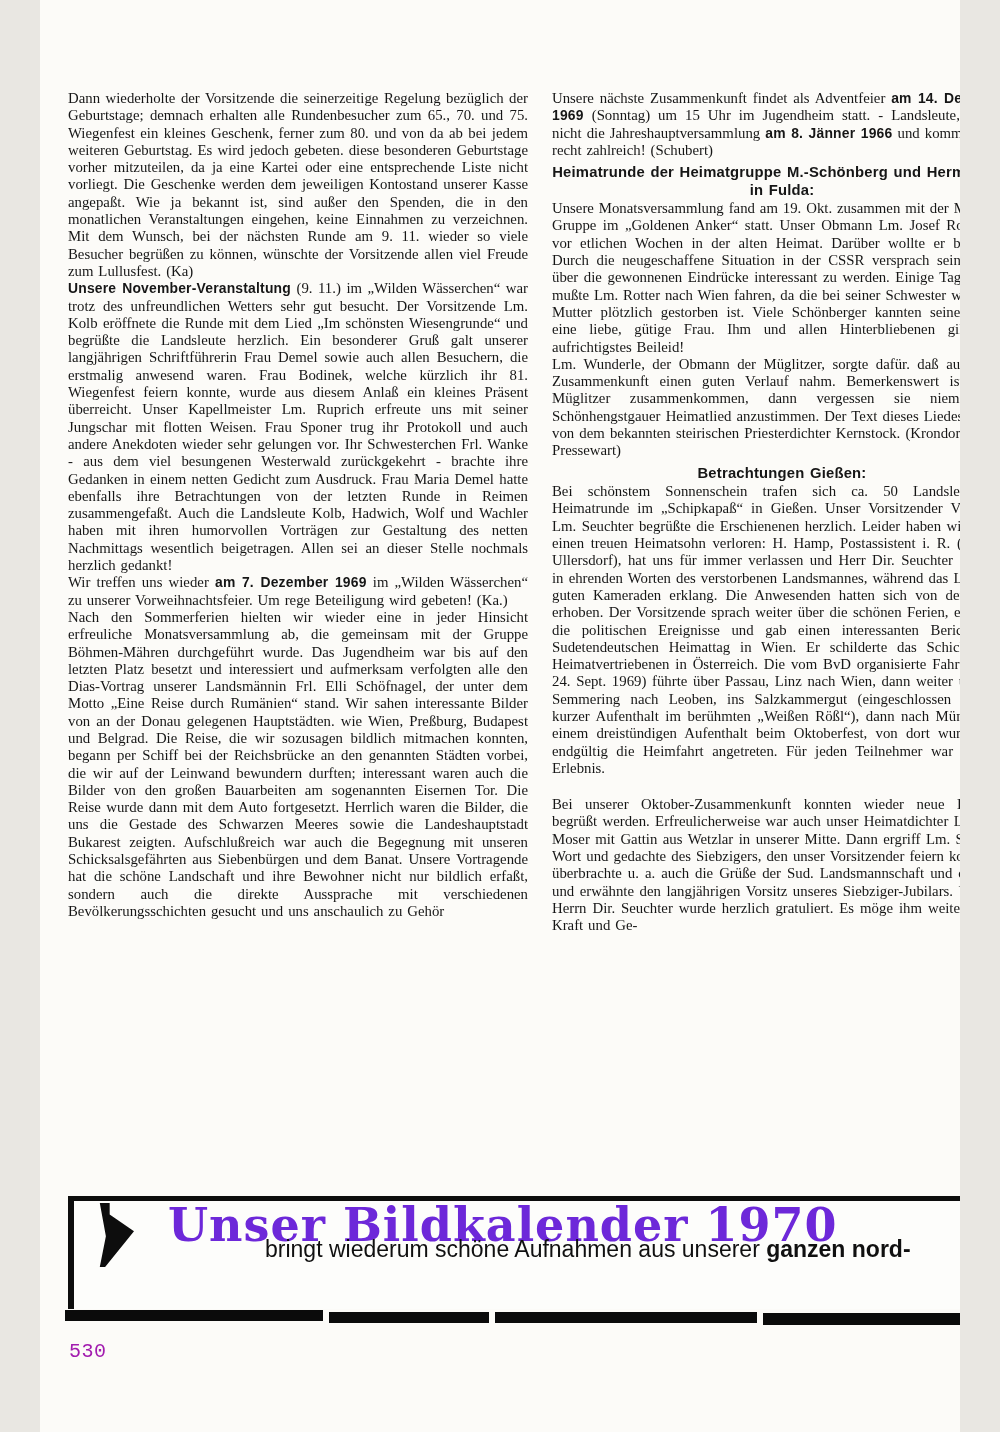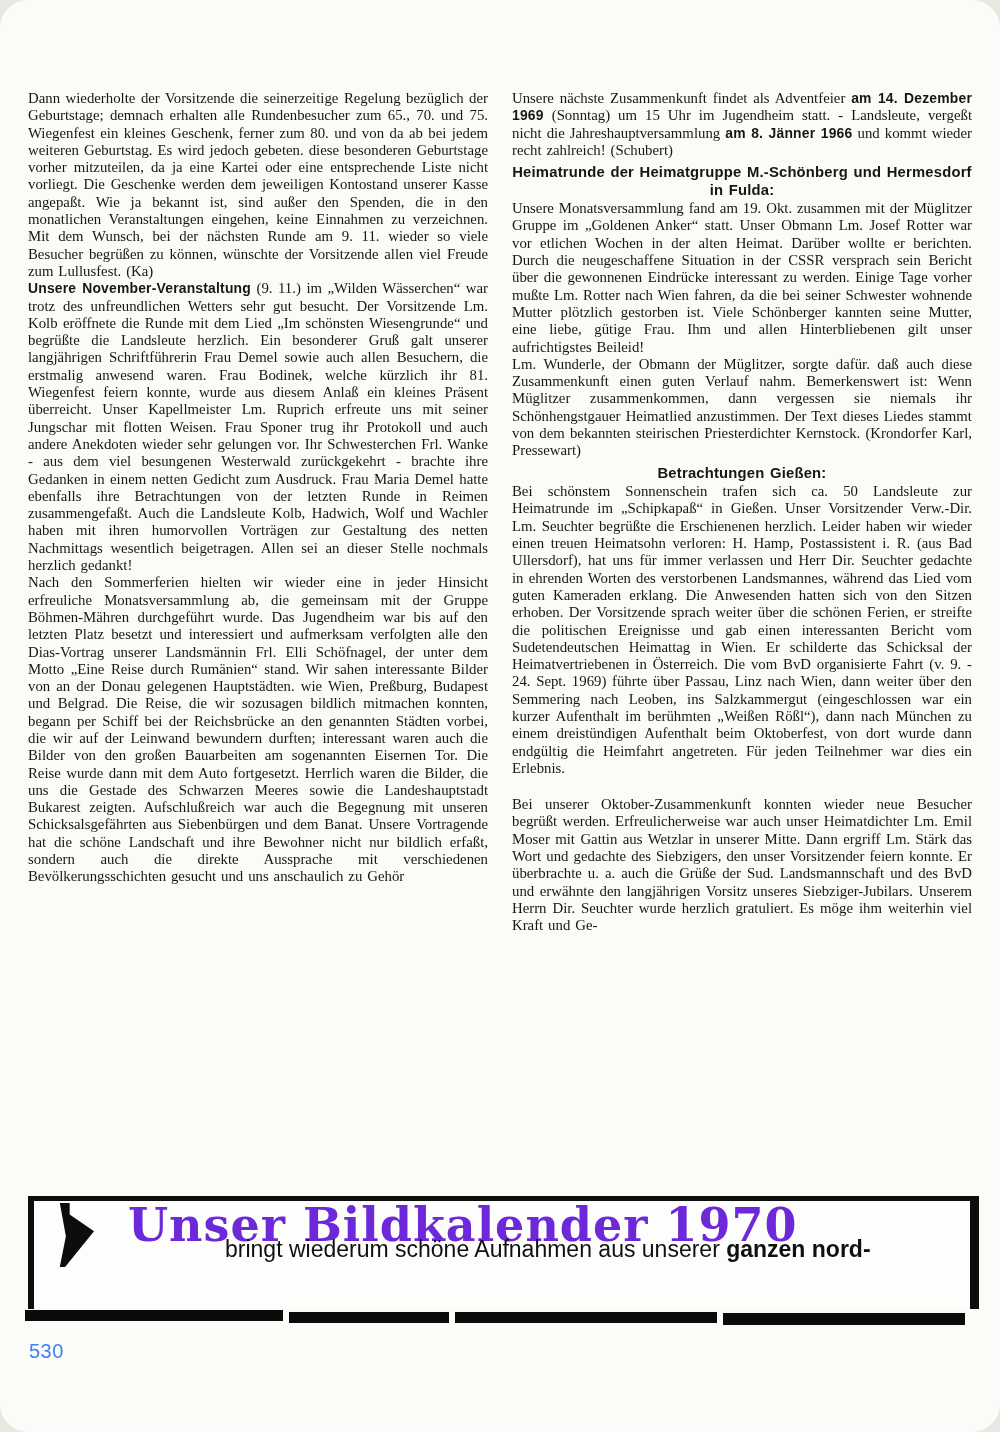--- a/index.html
+++ b/index.html
@@ -1,20 +1,19 @@
 <!DOCTYPE html>
 <html lang="de"><head>
 <meta charset="utf-8">
 <style>
   html,body{margin:0;padding:0;background:#e9e7e2;}
   .page{
-    position:relative;width:1000px;height:1432px;margin:0 auto;
+    position:relative;width:920px;height:1432px;margin:0 auto;
     background:#fcfbf8;overflow:hidden;color:#161616;
     font-family:"Liberation Serif",serif;
-    border-radius:28px;
   }
   .col{
     position:absolute;top:90px;width:460px;height:1104px;overflow:hidden;
     font-size:14.8px;line-height:17.3px;text-align:justify;
     word-spacing:1.2px;
   }
   .col.left{left:28px;}
   .col.right{left:512px;}
   .para{margin:0;text-align:justify;}
   .para.gap{margin-top:19px;}
@@ -45,31 +44,32 @@
   }
   .ad-sub .run{font-weight:400;}
   .ad-sub .rb{font-size:23px;letter-spacing:0;}
   .rule-seg{position:absolute;background:#0b0b0b;height:11px;}
   .rs1{left:25px;top:1310px;width:258px;}
   .rs2{left:289px;top:1312px;width:160px;}
   .rs3{left:455px;top:1312px;width:262px;}
   .rs4{left:723px;top:1313px;width:242px;height:12px;}
   .page-num{
     position:absolute;left:29px;top:1340px;
-    font-family:Liberation Sans, sans-serif;font-size:20px;color:#3b82f6;letter-spacing:.5px;
+    font-family:Liberation Mono, monospace;font-size:20px;color:#a21caf;letter-spacing:.5px;
   }
 </style>
 </head>
 <body>
 
 <div class="page">
 
   <div class="col left">
       <div class="para"><span class="run">Dann wiederholte der Vorsitzende die seinerzeitige Regelung bezüglich der Geburtstage; demnach erhalten alle Rundenbesucher zum 65., 70. und 75. Wiegenfest ein kleines Geschenk, ferner zum 80. und von da ab bei jedem weiteren Geburtstag. Es wird jedoch gebeten. diese besonderen Geburtstage vorher mitzuteilen, da ja eine Kartei oder eine entsprechende Liste nicht vorliegt. Die Geschenke werden dem jeweiligen Kontostand unserer Kasse angepaßt. Wie ja bekannt ist, sind außer den Spenden, die in den monatlichen Veranstaltungen eingehen, keine Einnahmen zu verzeichnen. Mit dem Wunsch, bei der nächsten Runde am 9. 11. wieder so viele Besucher begrüßen zu können, wünschte der Vorsitzende allen viel Freude zum Lullusfest. (Ka)</span></div>
       <div class="para"><span class="rb">Unsere November-Veranstaltung</span><span class="run"> (9. 11.) im „Wilden Wässerchen“ war trotz des unfreundlichen Wetters sehr gut besucht. Der Vorsitzende Lm. Kolb eröffnete die Runde mit dem Lied „Im schönsten Wiesengrunde“ und begrüßte die Landsleute herzlich. Ein besonderer Gruß galt unserer langjährigen Schriftführerin Frau Demel sowie auch allen Besuchern, die erstmalig anwesend waren. Frau Bodinek, welche kürzlich ihr 81. Wiegenfest feiern konnte, wurde aus diesem Anlaß ein kleines Präsent überreicht. Unser Kapellmeister Lm. Ruprich erfreute uns mit seiner Jungschar mit flotten Weisen. Frau Sponer trug ihr Protokoll und auch andere Anekdoten wieder sehr gelungen vor. Ihr Schwesterchen Frl. Wanke - aus dem viel besungenen Westerwald zurückgekehrt - brachte ihre Gedanken in einem netten Gedicht zum Ausdruck. Frau Maria Demel hatte ebenfalls ihre Betrachtungen von der letzten Runde in Reimen zusammengefaßt. Auch die Landsleute Kolb, Hadwich, Wolf und Wachler haben mit ihren humorvollen Vorträgen zur Gestaltung des netten Nachmittags wesentlich beigetragen. Allen sei an dieser Stelle nochmals herzlich gedankt!</span></div>
+      <div class="para"><span class="run">Wir treffen uns wieder </span><span class="rb">am 7. Dezember 1969</span><span class="run"> im „Wilden Wässerchen“ zu unserer Vorweihnachtsfeier. Um rege Beteiligung wird gebeten! (Ka.)</span></div>
       <div class="para"><span class="run">Nach den Sommerferien hielten wir wieder eine in jeder Hinsicht erfreuliche Monatsversammlung ab, die gemeinsam mit der Gruppe Böhmen-Mähren durchgeführt wurde. Das Jugendheim war bis auf den letzten Platz besetzt und interessiert und aufmerksam verfolgten alle den Dias-Vortrag unserer Landsmännin Frl. Elli Schöfnagel, der unter dem Motto „Eine Reise durch Rumänien“ stand. Wir sahen interessante Bilder von an der Donau gelegenen Hauptstädten. wie Wien, Preßburg, Budapest und Belgrad. Die Reise, die wir sozusagen bildlich mitmachen konnten, begann per Schiff bei der Reichsbrücke an den genannten Städten vorbei, die wir auf der Leinwand bewundern durften; interessant waren auch die Bilder von den großen Bauarbeiten am sogenannten Eisernen Tor. Die Reise wurde dann mit dem Auto fortgesetzt. Herrlich waren die Bilder, die uns die Gestade des Schwarzen Meeres sowie die Landeshauptstadt Bukarest zeigten. Aufschlußreich war auch die Begegnung mit unseren Schicksalsgefährten aus Siebenbürgen und dem Banat. Unsere Vortragende hat die schöne Landschaft und ihre Bewohner nicht nur bildlich erfaßt, sondern auch die direkte Aussprache mit verschiedenen Bevölkerungsschichten gesucht und uns anschaulich zu Gehör</span></div>
     </div>
   <div class="col right">
       <div class="para"><span class="run">Unsere nächste Zusammenkunft findet als Adventfeier </span><span class="rb">am 14. Dezember 1969</span><span class="run"> (Sonntag) um 15 Uhr im Jugendheim statt. - Landsleute, vergeßt nicht die Jahreshauptversammlung </span><span class="rb">am 8. Jänner 1966</span><span class="run"> und kommt wieder recht zahlreich! (Schubert)</span></div>
       <div class="heading">Heimatrunde der Heimatgruppe M.-Schönberg und Hermesdorf in Fulda:</div>
       <div class="para"><span class="run">Unsere Monatsversammlung fand am 19. Okt. zusammen mit der Müglitzer Gruppe im „Goldenen Anker“ statt. Unser Obmann Lm. Josef Rotter war vor etlichen Wochen in der alten Heimat. Darüber wollte er berichten. Durch die neugeschaffene Situation in der CSSR versprach sein Bericht über die gewonnenen Eindrücke interessant zu werden. Einige Tage vorher mußte Lm. Rotter nach Wien fahren, da die bei seiner Schwester wohnende Mutter plötzlich gestorben ist. Viele Schönberger kannten seine Mutter, eine liebe, gütige Frau. Ihm und allen Hinterbliebenen gilt unser aufrichtigstes Beileid!</span></div>
       <div class="para"><span class="run">Lm. Wunderle, der Obmann der Müglitzer, sorgte dafür. daß auch diese Zusammenkunft einen guten Verlauf nahm. Bemerkenswert ist: Wenn Müglitzer zusammenkommen, dann vergessen sie niemals ihr Schönhengstgauer Heimatlied anzustimmen. Der Text dieses Liedes stammt von dem bekannten steirischen Priesterdichter Kernstock. (Krondorfer Karl, Pressewart)</span></div>
       <div class="heading">Betrachtungen Gießen:</div>
       <div class="para"><span class="run">Bei schönstem Sonnenschein trafen sich ca. 50 Landsleute zur Heimatrunde im „Schipkapaß“ in Gießen. Unser Vorsitzender Verw.-Dir. Lm. Seuchter begrüßte die Erschienenen herzlich. Leider haben wir wieder einen treuen Heimatsohn verloren: H. Hamp, Postassistent i. R. (aus Bad Ullersdorf), hat uns für immer verlassen und Herr Dir. Seuchter gedachte in ehrenden Worten des verstorbenen Landsmannes, während das Lied vom guten Kameraden erklang. Die Anwesenden hatten sich von den Sitzen erhoben. Der Vorsitzende sprach weiter über die schönen Ferien, er streifte die politischen Ereignisse und gab einen interessanten Bericht vom Sudetendeutschen Heimattag in Wien. Er schilderte das Schicksal der Heimatvertriebenen in Österreich. Die vom BvD organisierte Fahrt (v. 9. - 24. Sept. 1969) führte über Passau, Linz nach Wien, dann weiter über den Semmering nach Leoben, ins Salzkammergut (eingeschlossen war ein kurzer Aufenthalt im berühmten „Weißen Rößl“), dann nach München zu einem dreistündigen Aufenthalt beim Oktoberfest, von dort wurde dann endgültig die Heimfahrt angetreten. Für jeden Teilnehmer war dies ein Erlebnis.</span></div>
       <div class="para gap"><span class="run">Bei unserer Oktober-Zusammenkunft konnten wieder neue Besucher begrüßt werden. Erfreulicherweise war auch unser Heimatdichter Lm. Emil Moser mit Gattin aus Wetzlar in unserer Mitte. Dann ergriff Lm. Stärk das Wort und gedachte des Siebzigers, den unser Vorsitzender feiern konnte. Er überbrachte u. a. auch die Grüße der Sud. Landsmannschaft und des BvD und erwähnte den langjährigen Vorsitz unseres Siebziger-Jubilars. Unserem Herrn Dir. Seuchter wurde herzlich gratuliert. Es möge ihm weiterhin viel Kraft und Ge-</span></div>

